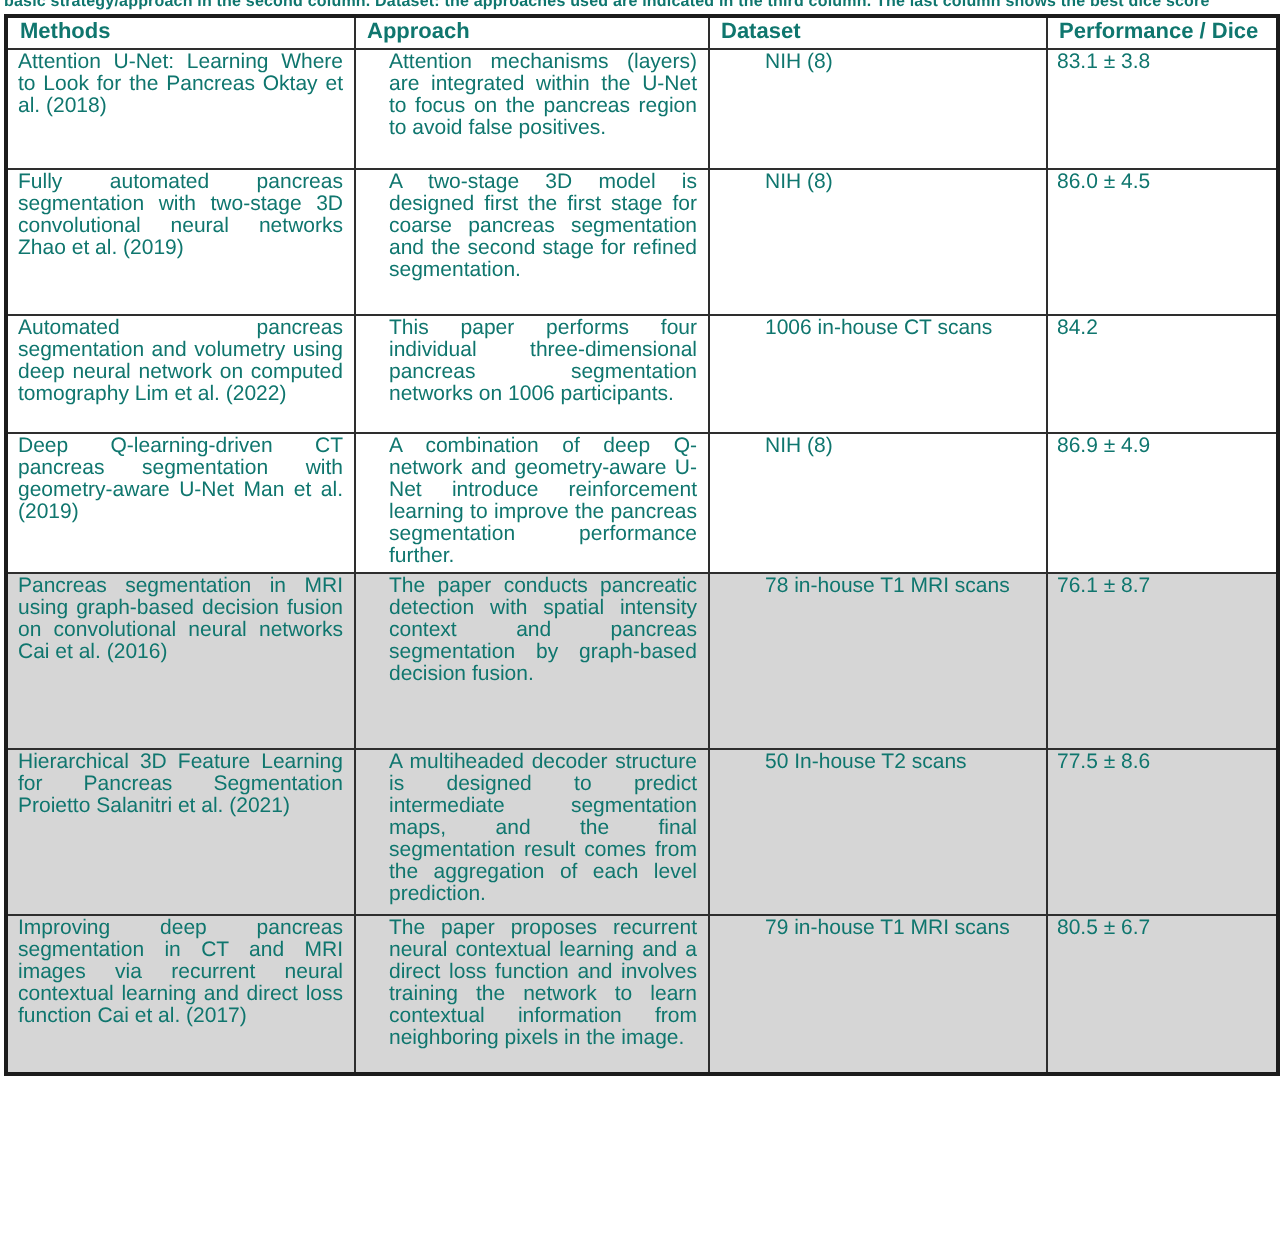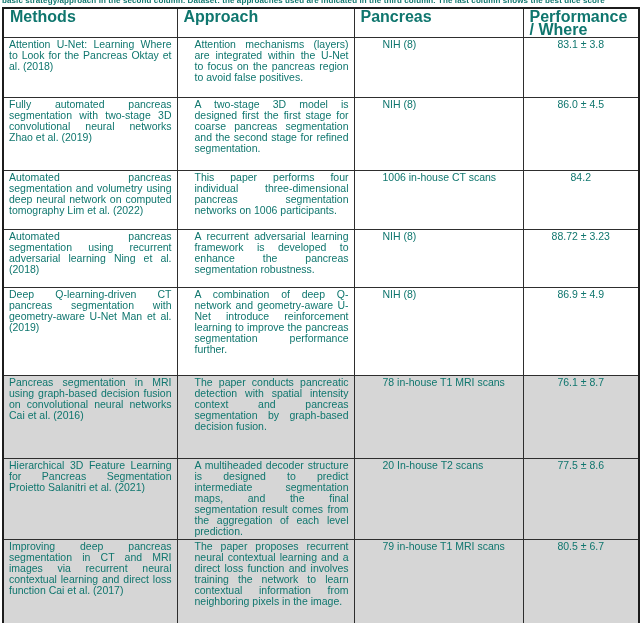--- a/index.html
+++ b/index.html
@@ -39,29 +39,29 @@
   th, td {
     border: 1px solid #2e2e2e;
     vertical-align: top;
     font-size: 10.5px;
     line-height: 11px;
     padding: 1px 5px 2px 5px;
     background: #ffffff;
   }
   th {
     text-align: left;
-    font-size: 16px;
+    font-size: 11px;
     font-weight: bold;
     padding: 1px 6px;
     line-height: 13px;
   }
   td.method   { text-align: justify; }
   td.approach { text-align: justify; padding-left: 17px; }
   td.dataset  { text-align: left; padding-left: 28px; }
-  td.perf     { text-align: center; }
+  td.perf     { text-align: left; }
   tr.shaded td { background: var(--row-shaded, #d6d6d6); }
   
   tbody tr:nth-child(1) { height: 60px; }
   tbody tr:nth-child(2) { height: 73px; }
   tbody tr:nth-child(3) { height: 59px; }
   tbody tr:nth-child(4) { height: 58px; }
   tbody tr:nth-child(5) { height: 88px; }
   tbody tr:nth-child(6) { height: 83px; }
   tbody tr:nth-child(7) { height: 80px; }
   tbody tr:nth-child(8) { height: 93px; }
@@ -79,22 +79,22 @@
     <colgroup>
       <col style="width:174px">
       <col style="width:177px">
       <col style="width:169px">
       <col style="width:116px">
     </colgroup>
     <thead>
       <tr>
         <th>Methods</th>
         <th>Approach</th>
-        <th>Pancreas</th>
-        <th>Performance / Where</th>
+        <th>Dataset</th>
+        <th>Performance / Dice</th>
       </tr>
     </thead>
     <tbody>
       <tr>
         <td class="method">Attention U-Net: Learning Where to Look for the Pancreas Oktay et al. (2018)</td>
         <td class="approach">Attention mechanisms (layers) are integrated within the U-Net to focus on the pancreas region to avoid false positives.</td>
         <td class="dataset">NIH (8)</td>
         <td class="perf">83.1 ± 3.8</td>
       </tr>
       <tr>
@@ -103,41 +103,35 @@
         <td class="dataset">NIH (8)</td>
         <td class="perf">86.0 ± 4.5</td>
       </tr>
       <tr>
         <td class="method">Automated pancreas segmentation and volumetry using deep neural network on computed tomography Lim et al. (2022)</td>
         <td class="approach">This paper performs four individual three-dimensional pancreas segmentation networks on 1006 participants.</td>
         <td class="dataset">1006 in-house CT scans</td>
         <td class="perf">84.2</td>
       </tr>
       <tr>
-        <td class="method">Automated pancreas segmentation using recurrent adversarial learning Ning et al. (2018)</td>
-        <td class="approach">A recurrent adversarial learning framework is developed to enhance the pancreas segmentation robustness.</td>
-        <td class="dataset">NIH (8)</td>
-        <td class="perf">88.72 ± 3.23</td>
-      </tr>
-      <tr>
         <td class="method">Deep Q-learning-driven CT pancreas segmentation with geometry-aware U-Net Man et al. (2019)</td>
         <td class="approach">A combination of deep Q-network and geometry-aware U-Net introduce reinforcement learning to improve the pancreas segmentation performance further.</td>
         <td class="dataset">NIH (8)</td>
         <td class="perf">86.9 ± 4.9</td>
       </tr>
       <tr class="shaded">
         <td class="method">Pancreas segmentation in MRI using graph-based decision fusion on convolutional neural networks Cai et al. (2016)</td>
         <td class="approach">The paper conducts pancreatic detection with spatial intensity context and pancreas segmentation by graph-based decision fusion.</td>
         <td class="dataset">78 in-house T1 MRI scans</td>
         <td class="perf">76.1 ± 8.7</td>
       </tr>
       <tr class="shaded">
         <td class="method">Hierarchical 3D Feature Learning for Pancreas Segmentation Proietto Salanitri et al. (2021)</td>
         <td class="approach">A multiheaded decoder structure is designed to predict intermediate segmentation maps, and the final segmentation result comes from the aggregation of each level prediction.</td>
-        <td class="dataset">20 In-house T2 scans</td>
+        <td class="dataset">50 In-house T2 scans</td>
         <td class="perf">77.5 ± 8.6</td>
       </tr>
       <tr class="shaded">
         <td class="method">Improving deep pancreas segmentation in CT and MRI images via recurrent neural contextual learning and direct loss function Cai et al. (2017)</td>
         <td class="approach">The paper proposes recurrent neural contextual learning and a direct loss function and involves training the network to learn contextual information from neighboring pixels in the image.</td>
         <td class="dataset">79 in-house T1 MRI scans</td>
         <td class="perf">80.5 ± 6.7</td>
       </tr>
     </tbody>
   </table>

